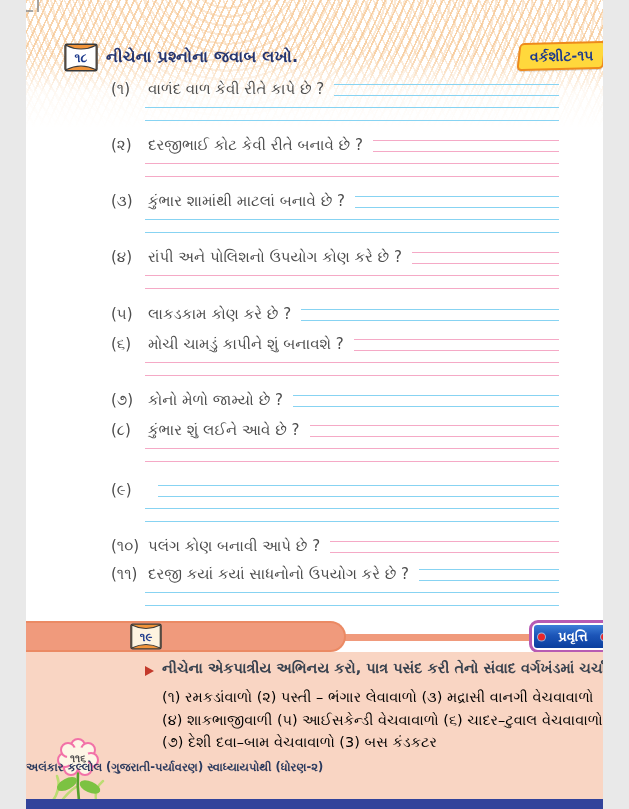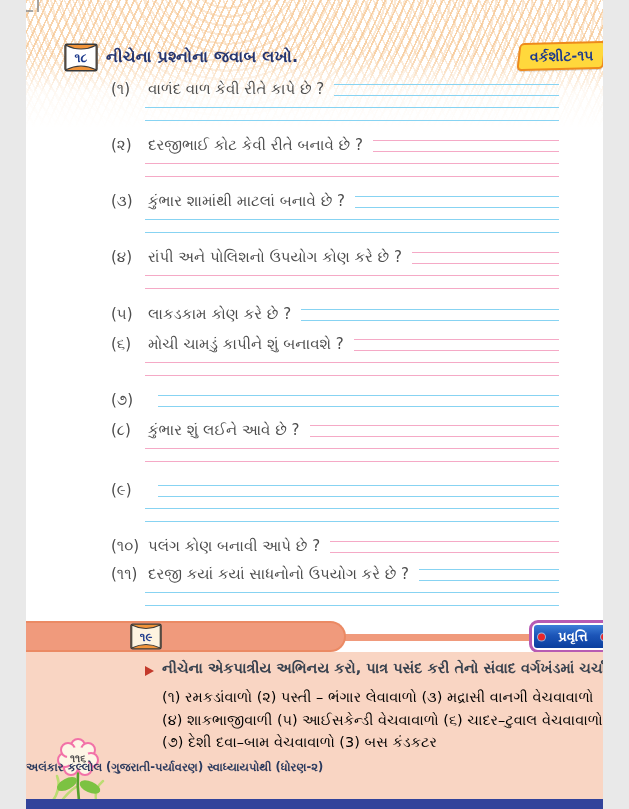--- a/index.html
+++ b/index.html
@@ -139,20 +139,21 @@
         <span class="q-num">(૬)</span>
         <span class="q-text">મોચી ચામડું કાપીને શું બનાવશે ?</span>
         <span class="q-inline pink"></span>
       </div>
       <div class="q-full pink"></div>
     </div>
 
     <div class="q" style="top: 391px;">
       <div class="q-row">
         <span class="q-num">(૭)</span>
+        <span class="q-text">કોનો મેળો જામ્યો છે ?</span>
         <span class="q-inline blue"></span>
       </div>
 
     </div>
 
     <div class="q" style="top: 421px;">
       <div class="q-row">
         <span class="q-num">(૮)</span>
         <span class="q-text">કુંભાર શું લઈને આવે છે ?</span>
         <span class="q-inline pink"></span>

